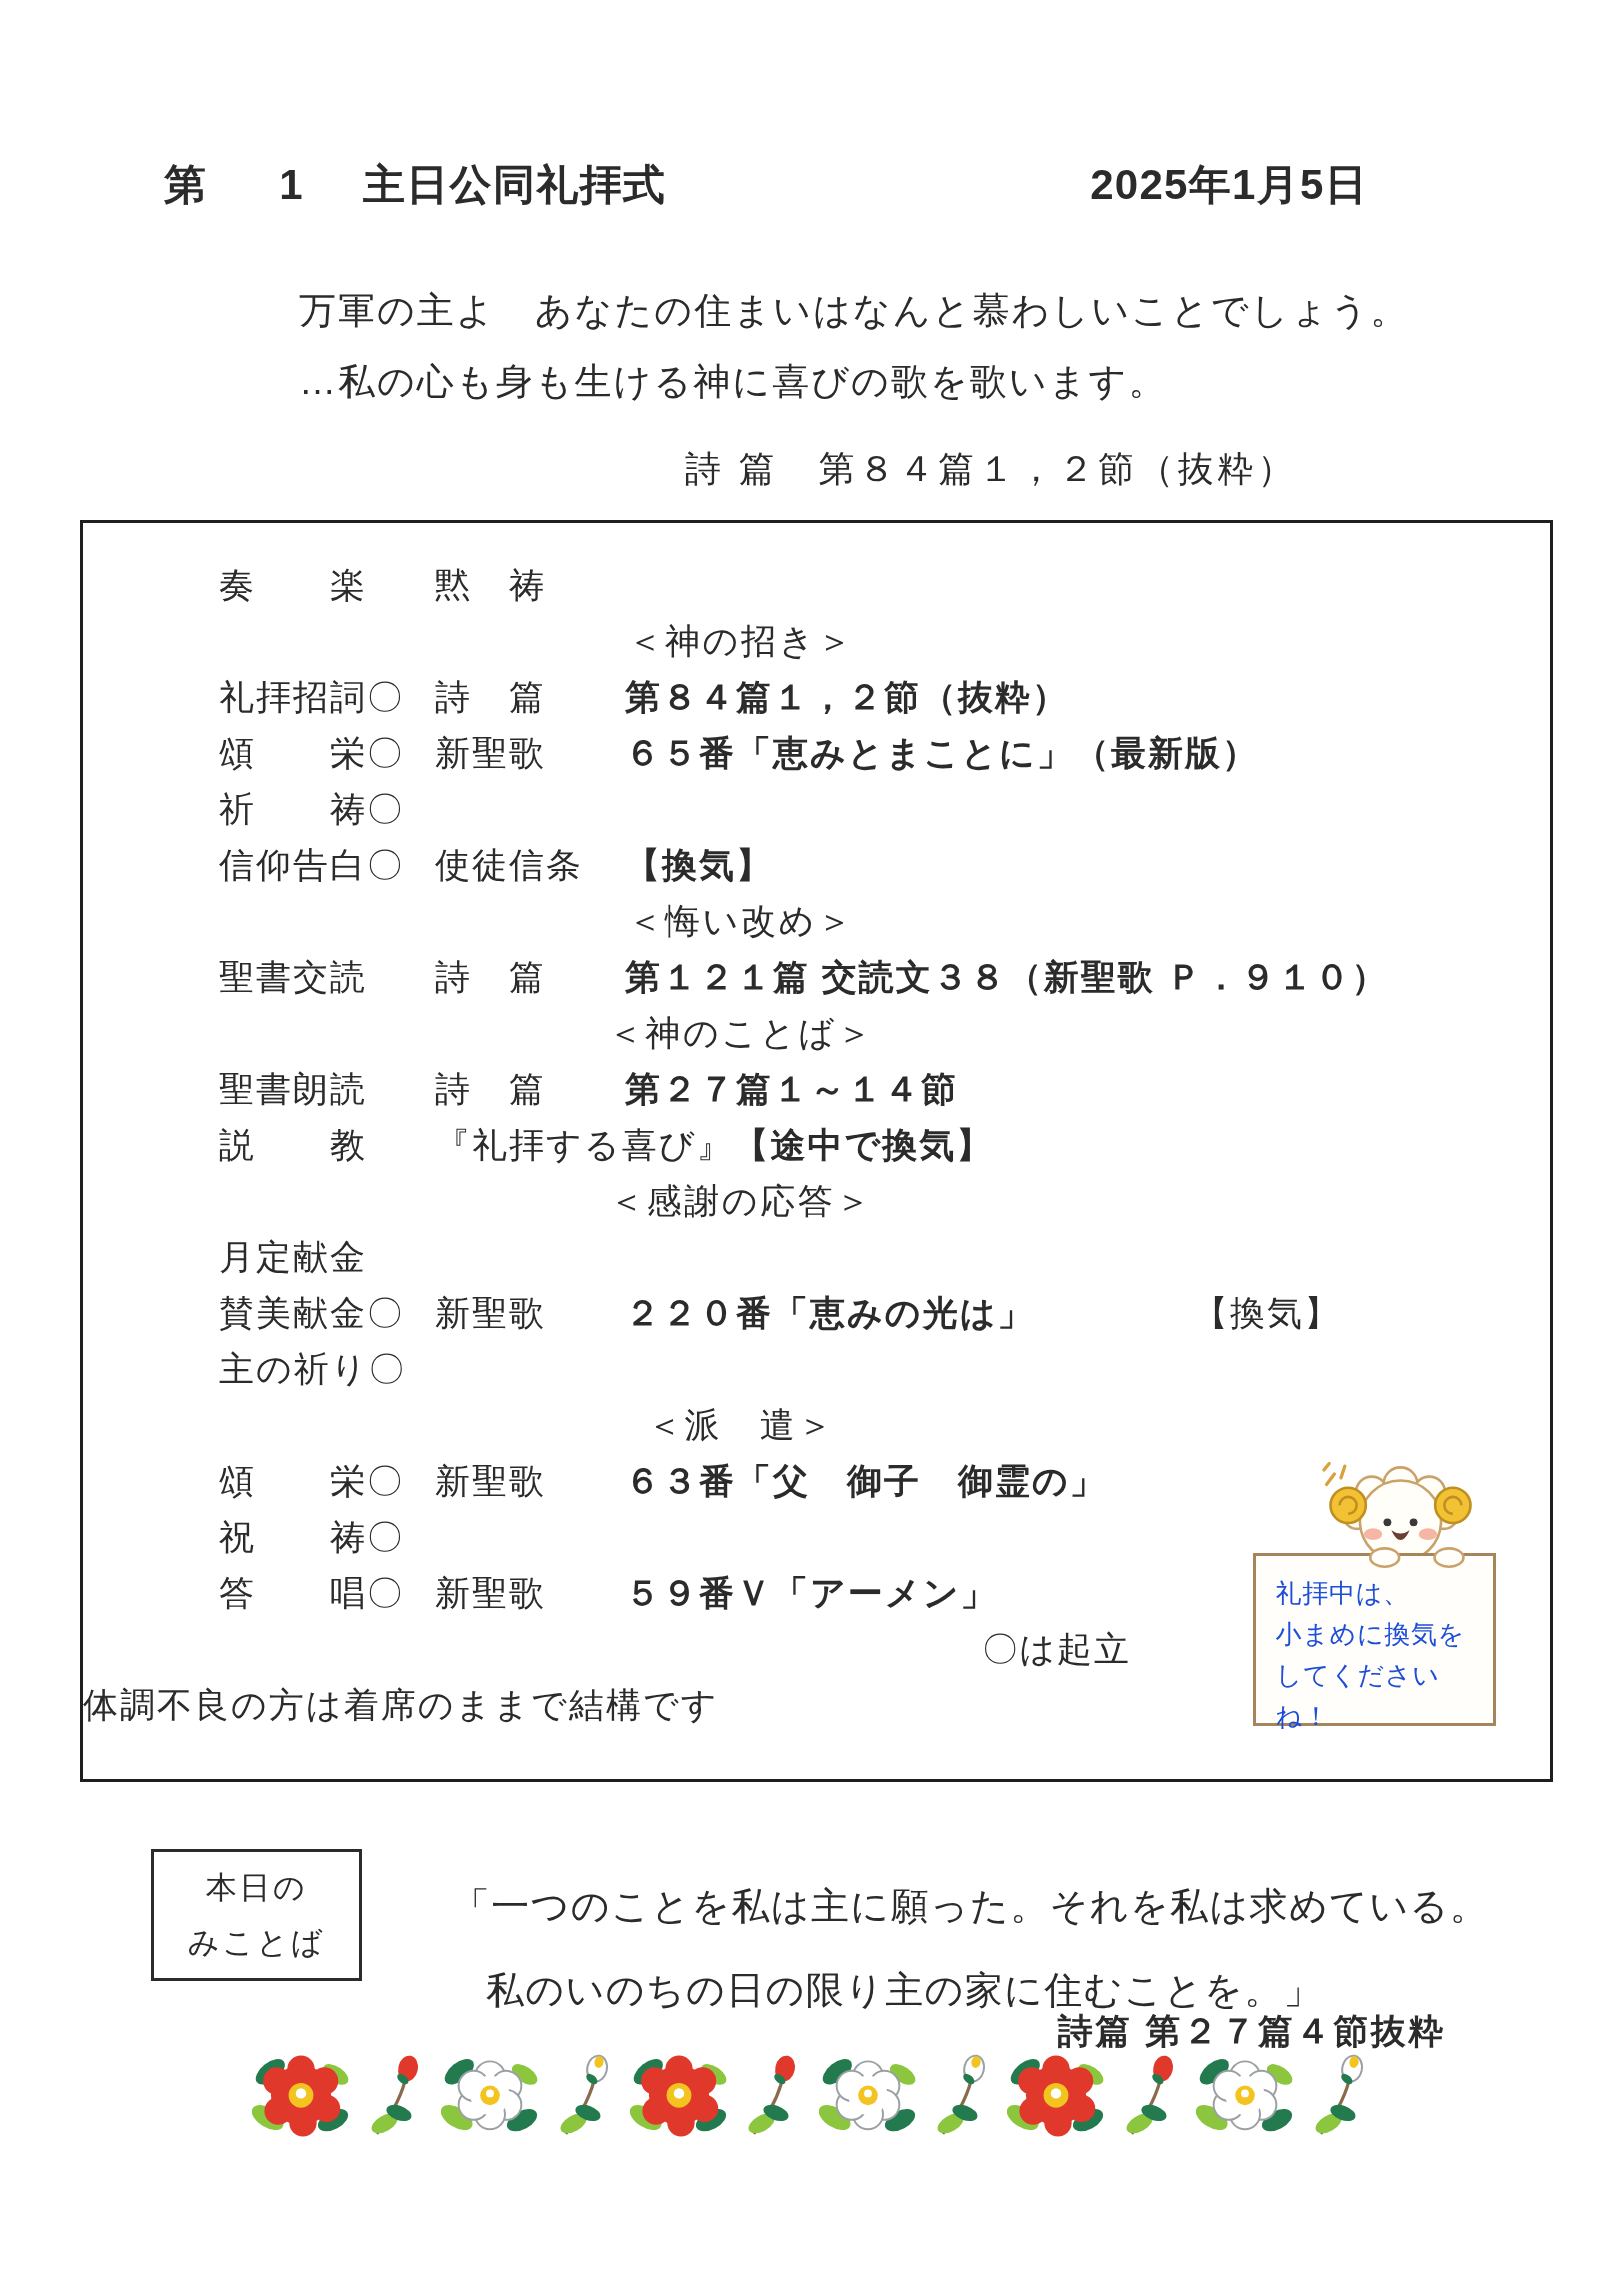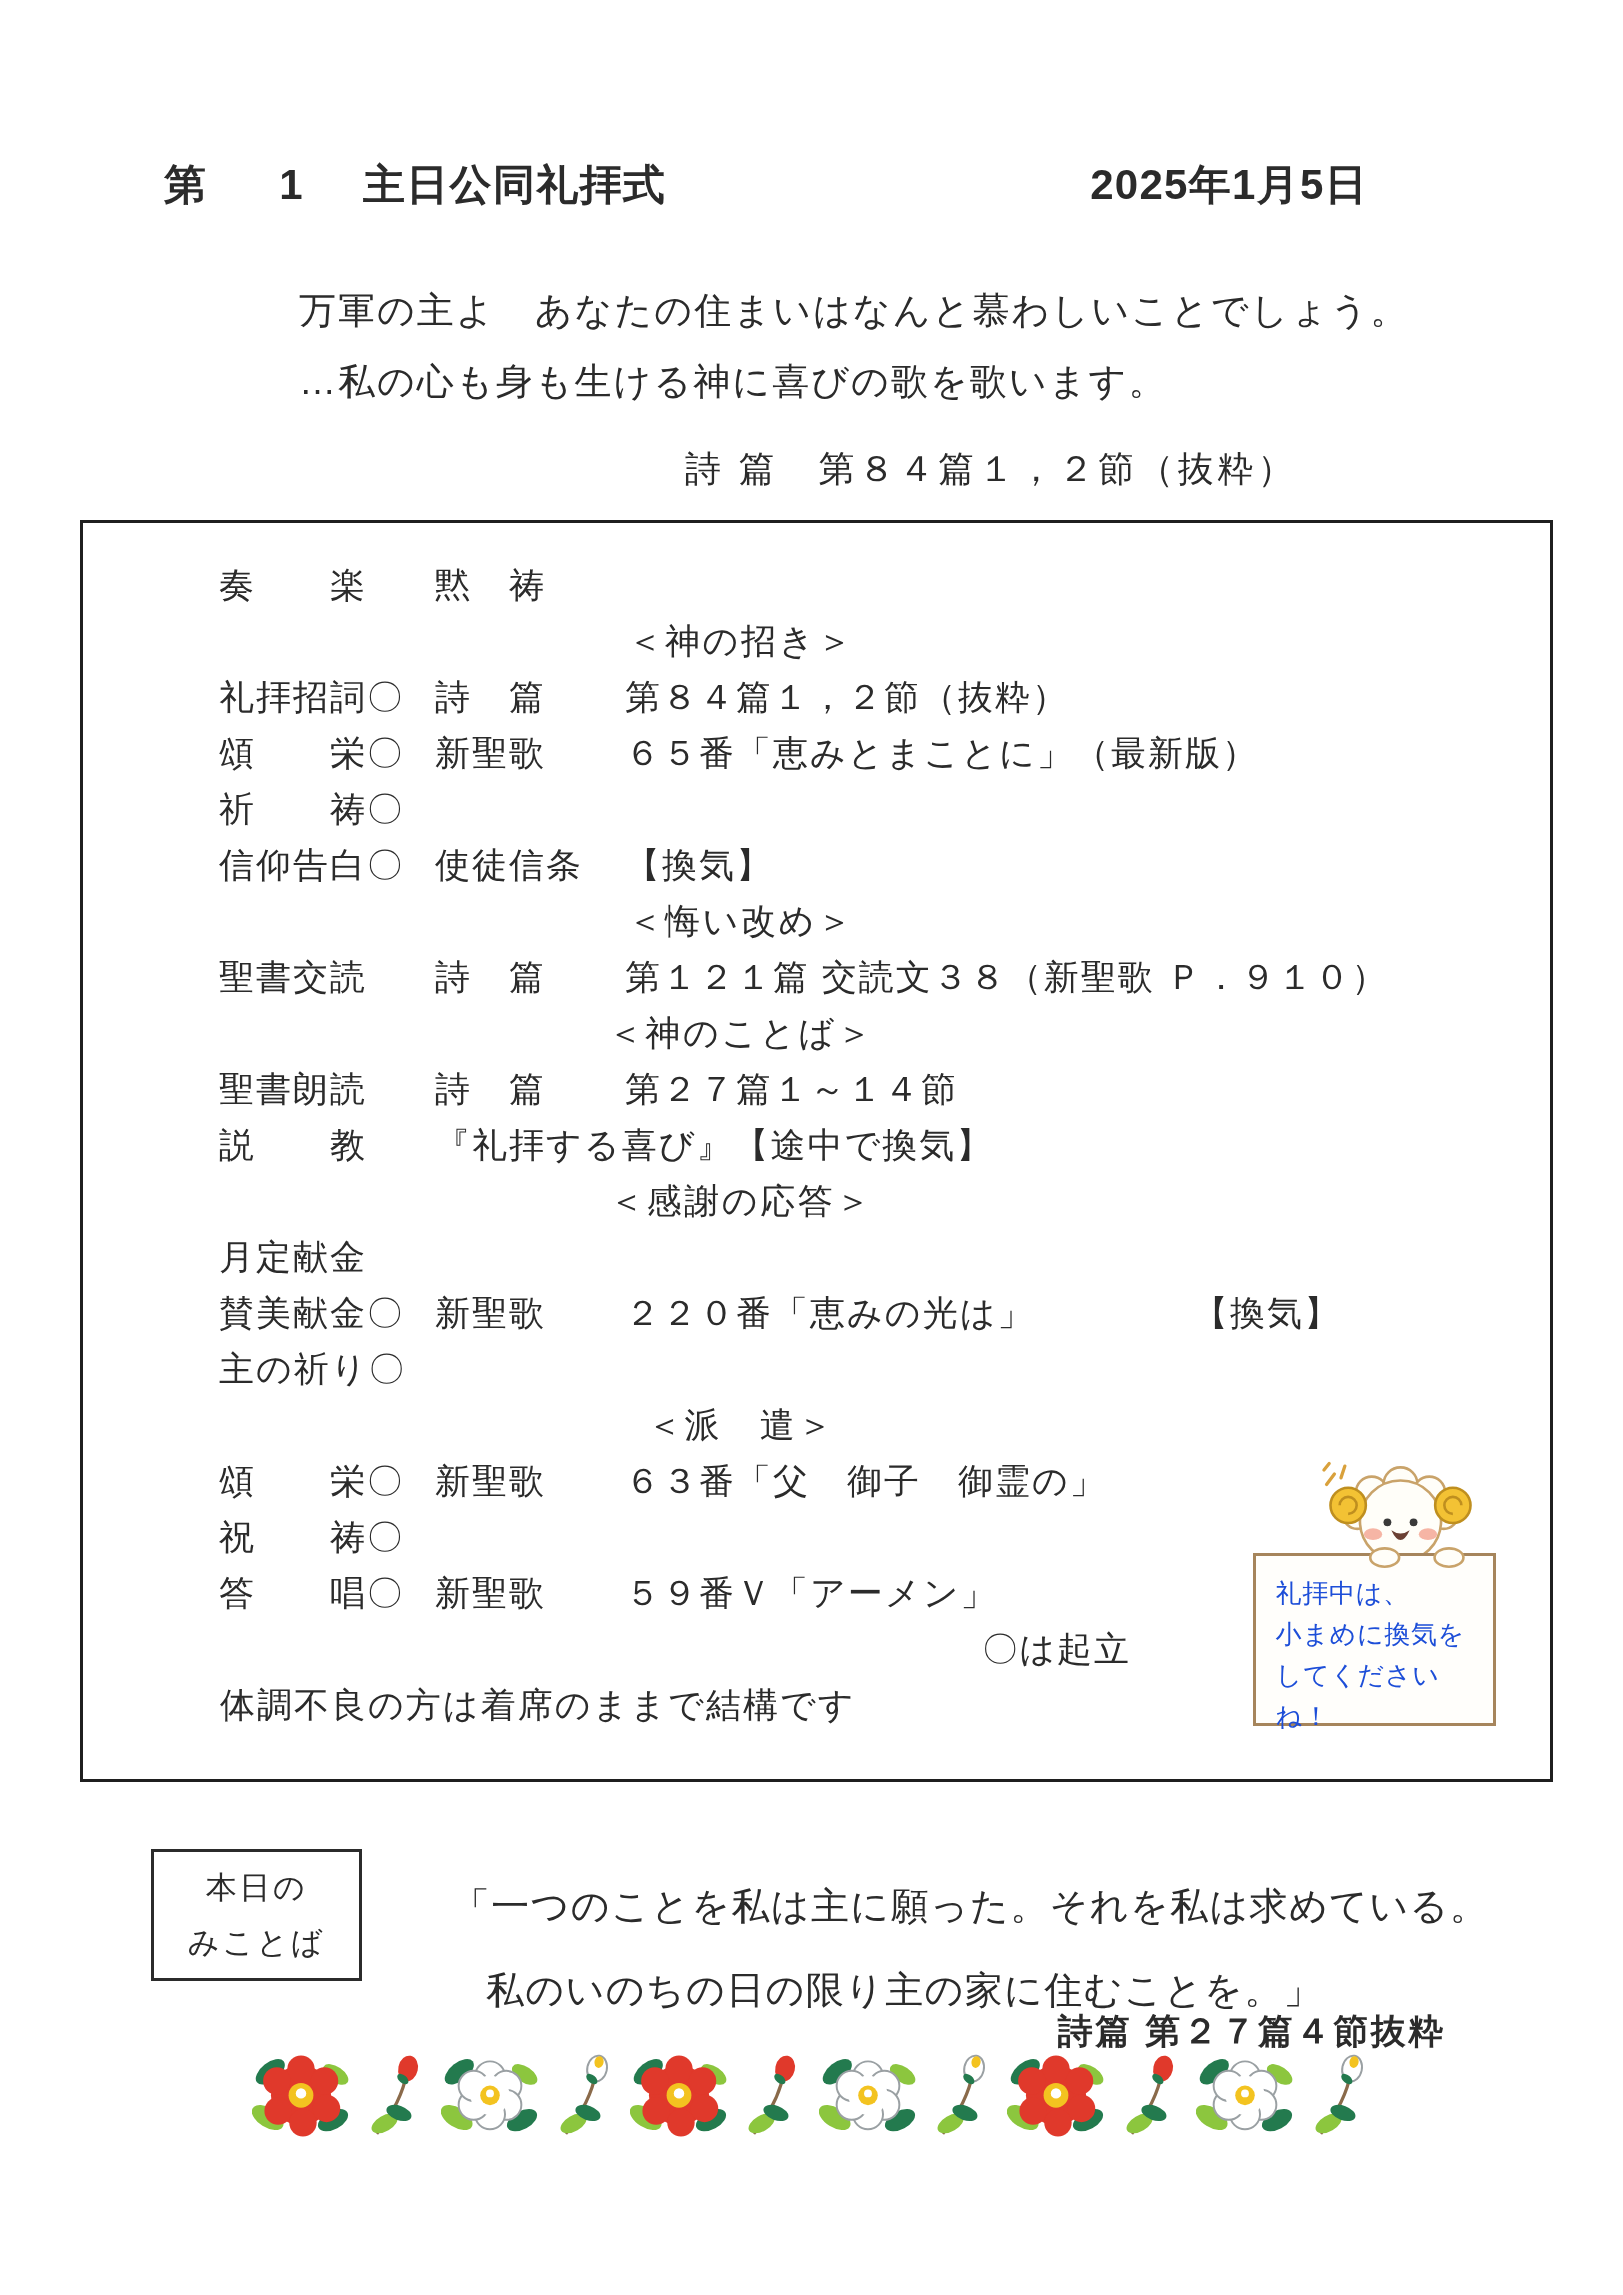--- a/index.html
+++ b/index.html
@@ -38,24 +38,24 @@
     height:56px;display:flex;align-items:center;
     font-size:35px;letter-spacing:2px;white-space:nowrap;
   }
   .row.heading{
     display:block;text-align:center;line-height:56px;
     padding-right:151px;letter-spacing:2.6px;
   }
   .row.item{padding-left:136px;}
   .row .c1{display:inline-block;width:216px;flex:0 0 auto;}
   .row .c2{display:inline-block;min-width:190px;flex:0 0 auto;}
-  .row .c3{display:inline-block;flex:0 0 auto;}
+  .row .c3{display:inline-block;flex:0 0 auto;font-weight:bold;}
   .row .note{margin-left:auto;margin-right:209px;}
   .row.standing{justify-content:flex-end;padding-right:419px;}
-  .row.seated{padding-left:137px;text-align:center;}
+  .row.seated{text-align:center;}
   
   .sheep-head{position:absolute;left:1286px;top:1458px;width:229px;height:115px;z-index:1;}
   .vent-sign{
     position:absolute;left:1253px;top:1553px;width:243px;height:173px;z-index:2;
     background:#fffefb;border:3.3px solid #a6855c;box-sizing:border-box;
     padding:17px 0 0 19.6px;
     font-size:26px;line-height:41px;color:#1d4ed8;letter-spacing:0.7px;
   }
   .sheep-hands{position:absolute;left:1365px;top:1543px;width:105px;height:29px;z-index:3;}
   

